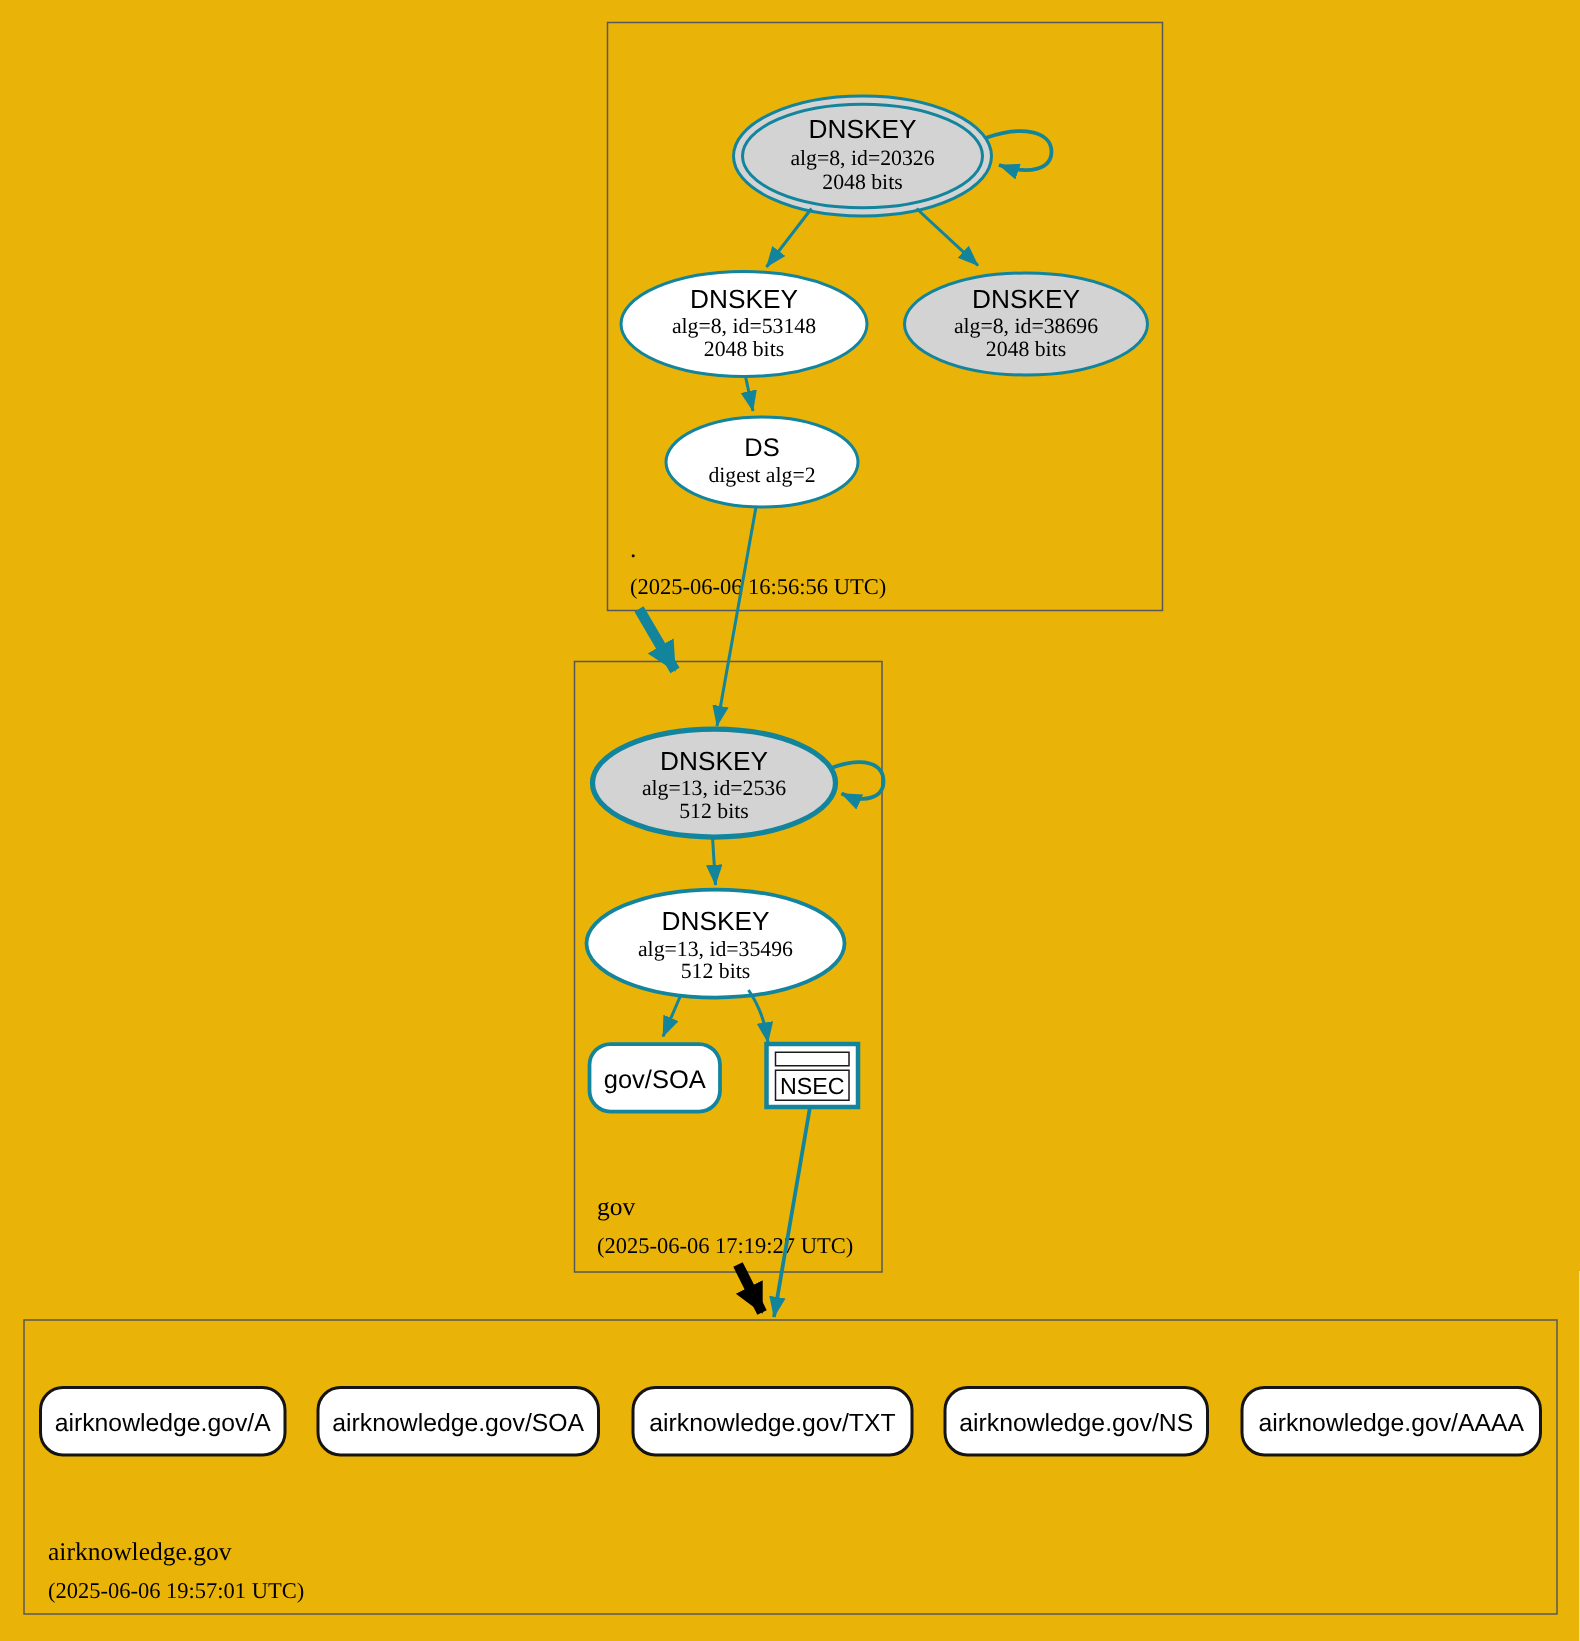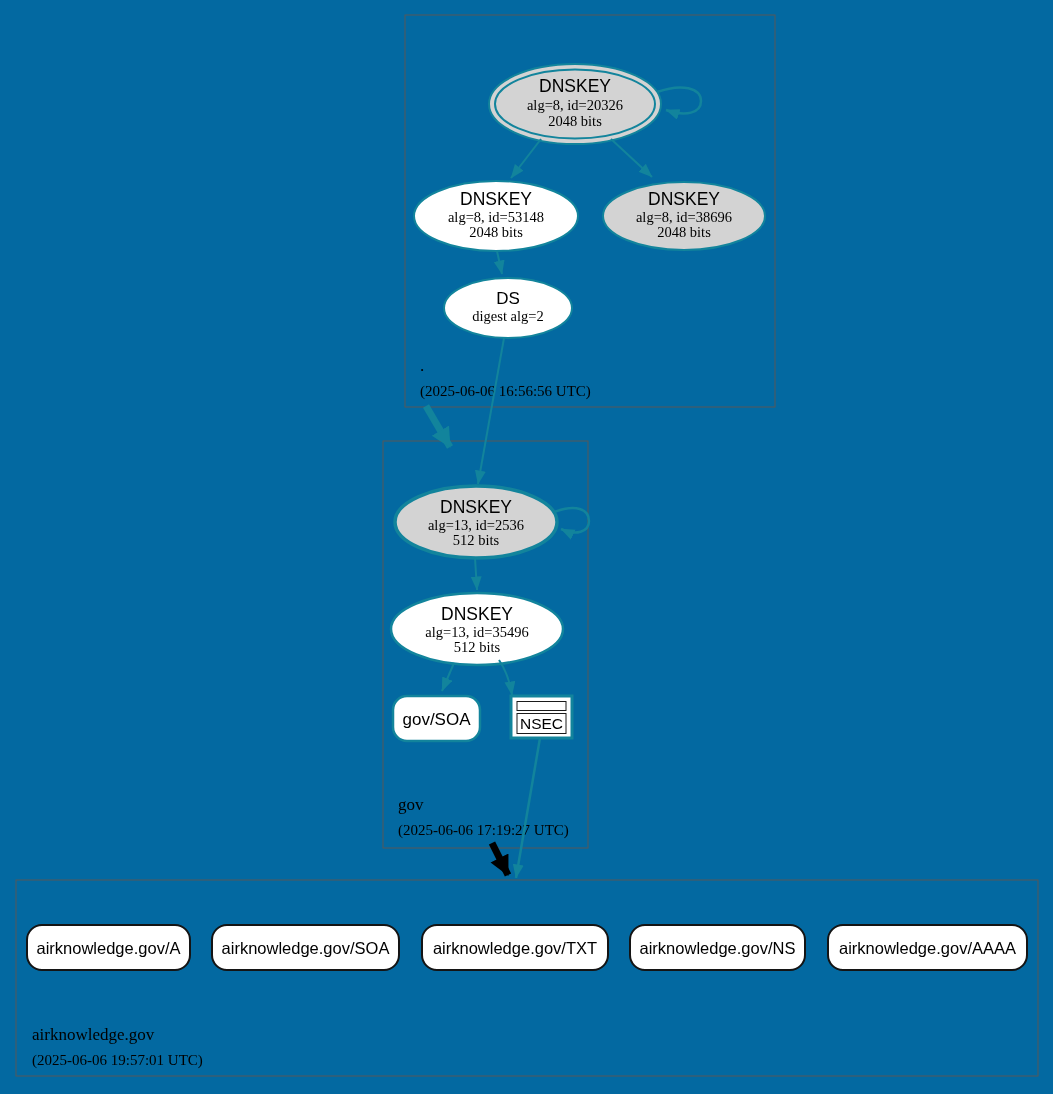--- a/index.html
+++ b/index.html
@@ -1,16 +1,16 @@
 <!DOCTYPE html>
 <html><head>
 <meta charset="utf-8">
 <style>
   html,body{margin:0;padding:0;background:#ffffff;}
-  #stage{position:relative;width:1053px;height:1094px;background:#0369a1;overflow:hidden;}
+  #stage{position:relative;width:1053px;height:1094px;background:#eab308;overflow:hidden;}
   svg{display:block;}
   .t-sans{font-family:"Liberation Sans",sans-serif;fill:#000000;}
   .t-serif{font-family:"Liberation Serif",serif;fill:#000000;}
   .cluster{fill:none;stroke:#585858;stroke-width:1;}
   .teal2{fill:none;stroke:#12849c;stroke-width:2;}
   .teal25{fill:none;stroke:#12849c;stroke-width:2.5;}
   .tealthick{fill:none;stroke:#12849c;stroke-width:7;}
   .blackthick{fill:none;stroke:#000000;stroke-width:7;}
 </style>
 </head>

